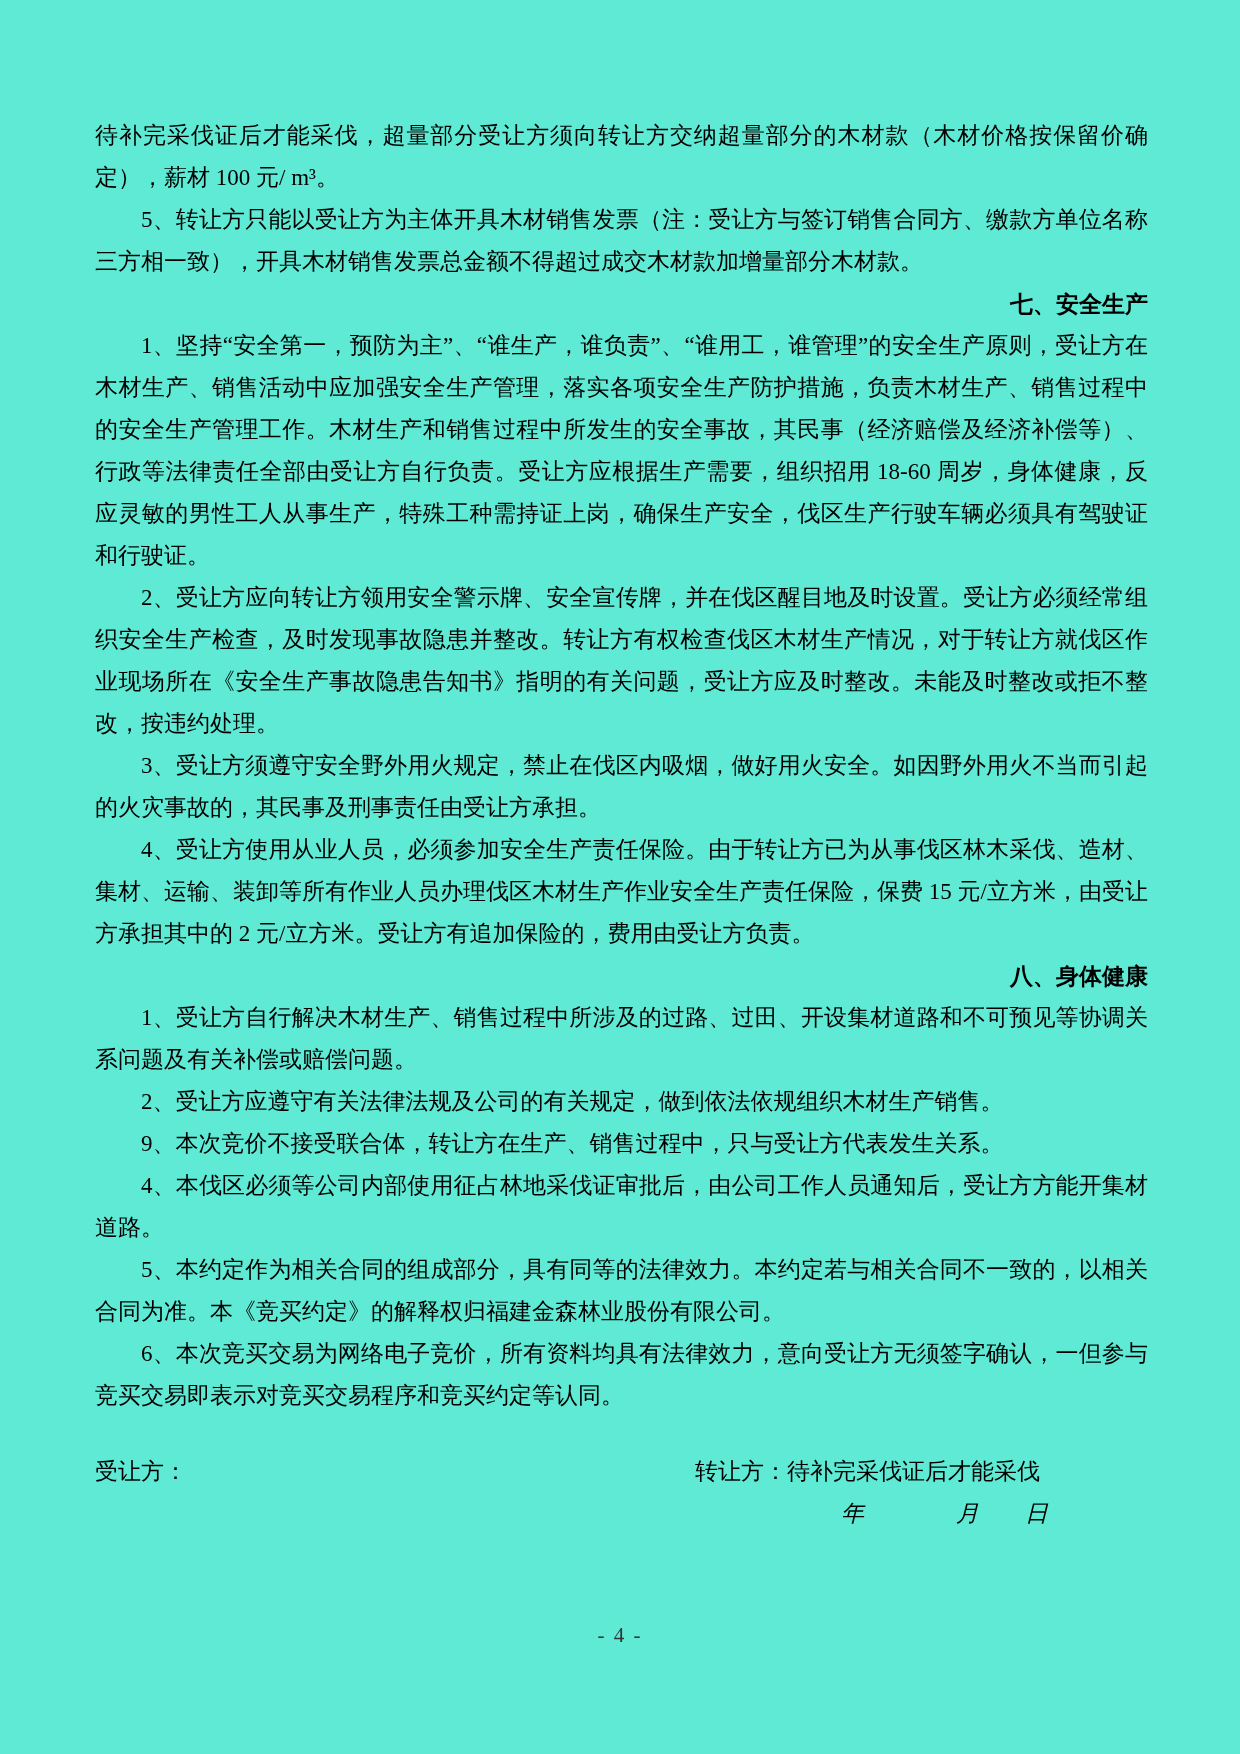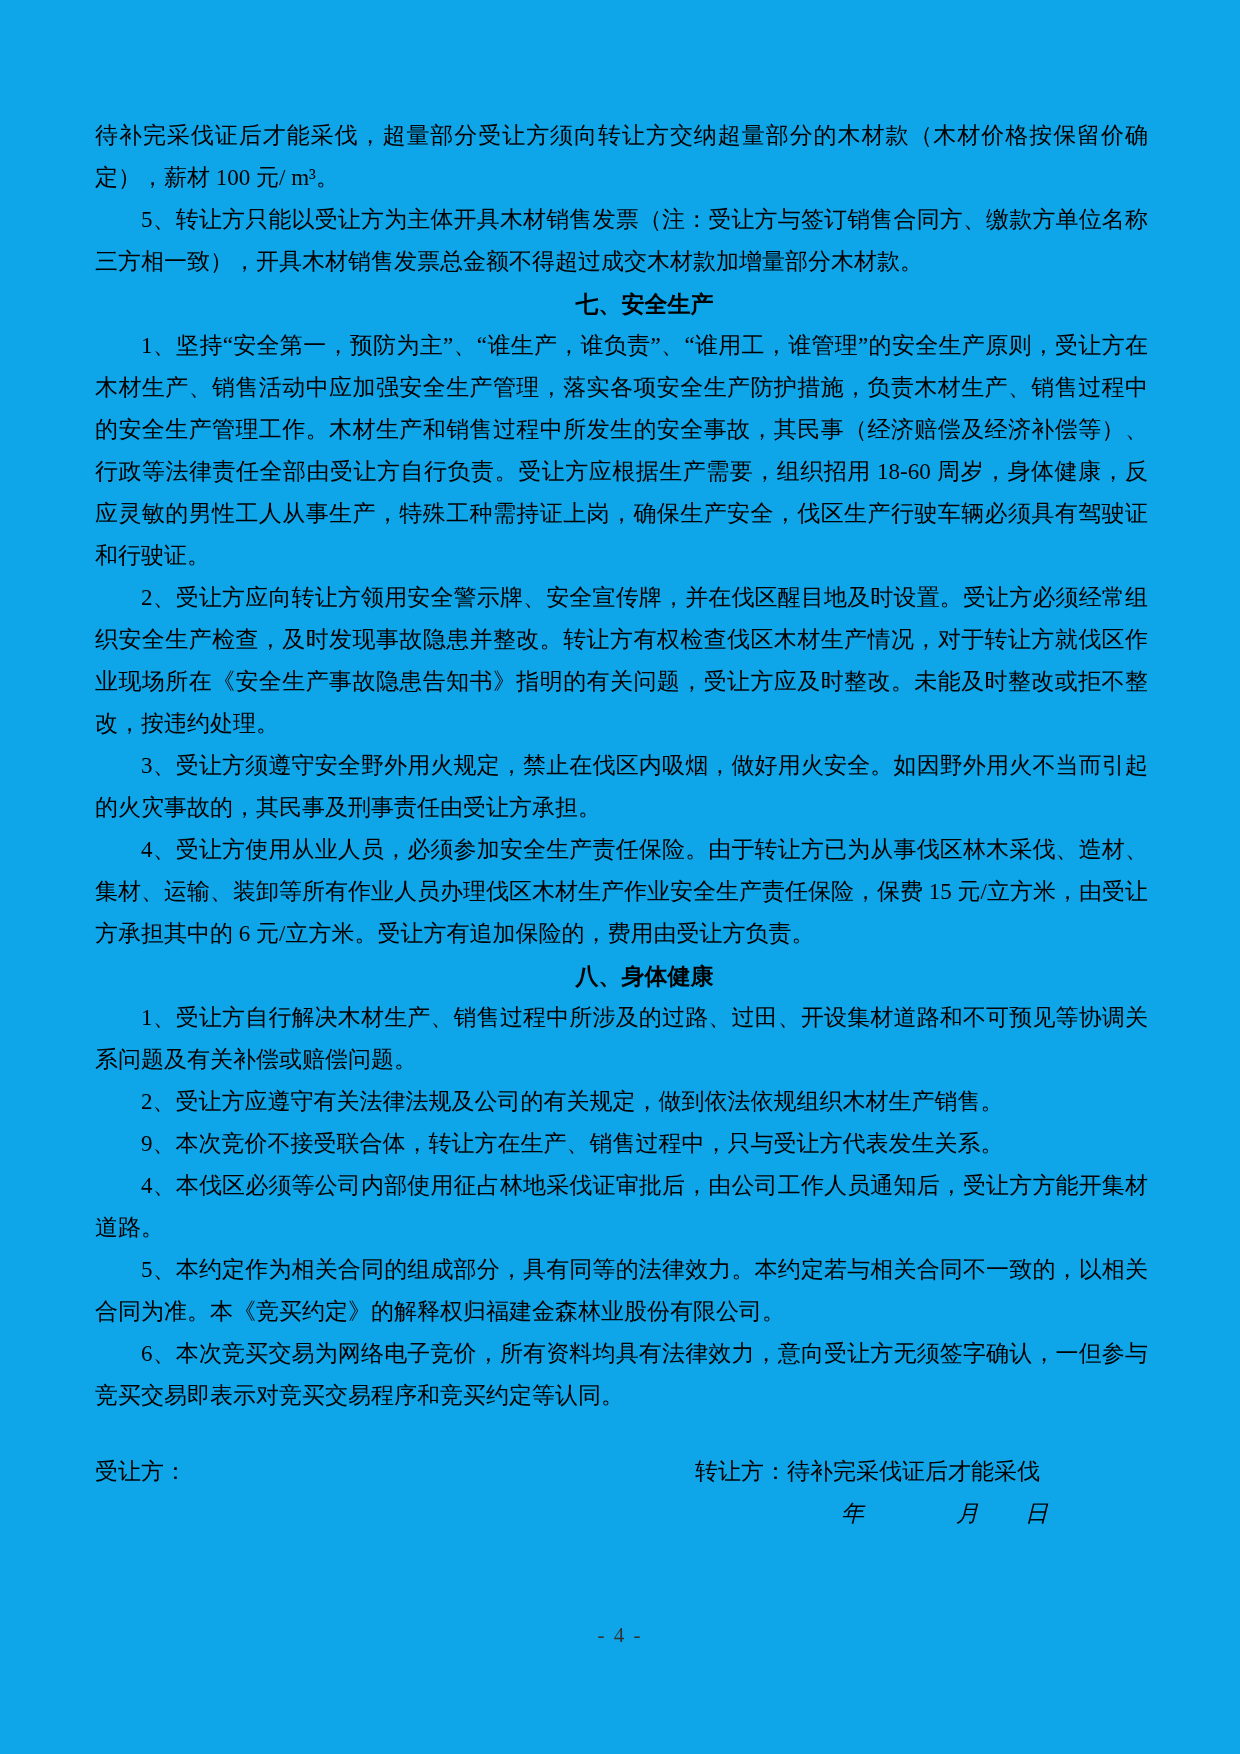--- a/index.html
+++ b/index.html
@@ -4,42 +4,42 @@
 <style>
   html, body {
     margin: 0;
     padding: 0;
     background: #ffffff;
   }
   .page {
     position: relative;
     width: 1240px;
     height: 1754px;
-    background: #0ea5e9;
+    background: #5eead4;
     box-sizing: border-box;
     padding: 115px 92px 0 95px;
     overflow: hidden;
     font-family: "Liberation Serif", "DejaVu Serif", serif;
     color: #000000;
   }
   .doc-content p {
     margin: 0;
     font-size: 23px;
     line-height: 42px;
     text-align: justify;
     text-justify: inter-ideograph;
     text-indent: 46px;
   }
   .doc-content p.continuation {
     text-indent: 0;
   }
   .doc-content p.heading {
     font-family: "Liberation Sans", "DejaVu Sans", sans-serif;
     font-weight: 700;
-    text-align: center;
+    text-align: right;
   }
   .sig-row {
     position: relative;
     margin-top: 34px;
     height: 42px;
     font-size: 23px;
     line-height: 42px;
   }
   .sig-left {
     position: absolute;
@@ -79,21 +79,21 @@
 
 <div class="page">
 
   <div class="doc-content" id="doc-content">
       <p class="continuation">待补完采伐证后才能采伐，超量部分受让方须向转让方交纳超量部分的木材款（木材价格按保留价确定），薪材 100 元/ m³。</p>
       <p class="body">5、转让方只能以受让方为主体开具木材销售发票（注：受让方与签订销售合同方、缴款方单位名称三方相一致），开具木材销售发票总金额不得超过成交木材款加增量部分木材款。</p>
       <p class="heading">七、安全生产</p>
       <p class="body">1、坚持“安全第一，预防为主”、“谁生产，谁负责”、“谁用工，谁管理”的安全生产原则，受让方在木材生产、销售活动中应加强安全生产管理，落实各项安全生产防护措施，负责木材生产、销售过程中的安全生产管理工作。木材生产和销售过程中所发生的安全事故，其民事（经济赔偿及经济补偿等）、行政等法律责任全部由受让方自行负责。受让方应根据生产需要，组织招用 18-60 周岁，身体健康，反应灵敏的男性工人从事生产，特殊工种需持证上岗，确保生产安全，伐区生产行驶车辆必须具有驾驶证和行驶证。</p>
       <p class="body">2、受让方应向转让方领用安全警示牌、安全宣传牌，并在伐区醒目地及时设置。受让方必须经常组织安全生产检查，及时发现事故隐患并整改。转让方有权检查伐区木材生产情况，对于转让方就伐区作业现场所在《安全生产事故隐患告知书》指明的有关问题，受让方应及时整改。未能及时整改或拒不整改，按违约处理。</p>
       <p class="body">3、受让方须遵守安全野外用火规定，禁止在伐区内吸烟，做好用火安全。如因野外用火不当而引起的火灾事故的，其民事及刑事责任由受让方承担。</p>
-      <p class="body">4、受让方使用从业人员，必须参加安全生产责任保险。由于转让方已为从事伐区林木采伐、造材、集材、运输、装卸等所有作业人员办理伐区木材生产作业安全生产责任保险，保费 15 元/立方米，由受让方承担其中的 6 元/立方米。受让方有追加保险的，费用由受让方负责。</p>
+      <p class="body">4、受让方使用从业人员，必须参加安全生产责任保险。由于转让方已为从事伐区林木采伐、造材、集材、运输、装卸等所有作业人员办理伐区木材生产作业安全生产责任保险，保费 15 元/立方米，由受让方承担其中的 2 元/立方米。受让方有追加保险的，费用由受让方负责。</p>
       <p class="heading">八、身体健康</p>
       <p class="body">1、受让方自行解决木材生产、销售过程中所涉及的过路、过田、开设集材道路和不可预见等协调关系问题及有关补偿或赔偿问题。</p>
       <p class="body">2、受让方应遵守有关法律法规及公司的有关规定，做到依法依规组织木材生产销售。</p>
       <p class="body">9、本次竞价不接受联合体，转让方在生产、销售过程中，只与受让方代表发生关系。</p>
       <p class="body">4、本伐区必须等公司内部使用征占林地采伐证审批后，由公司工作人员通知后，受让方方能开集材道路。</p>
       <p class="body">5、本约定作为相关合同的组成部分，具有同等的法律效力。本约定若与相关合同不一致的，以相关合同为准。本《竞买约定》的解释权归福建金森林业股份有限公司。</p>
       <p class="body">6、本次竞买交易为网络电子竞价，所有资料均具有法律效力，意向受让方无须签字确认，一但参与竞买交易即表示对竞买交易程序和竞买约定等认同。</p>
     </div>
 
   <div class="sig-row">

